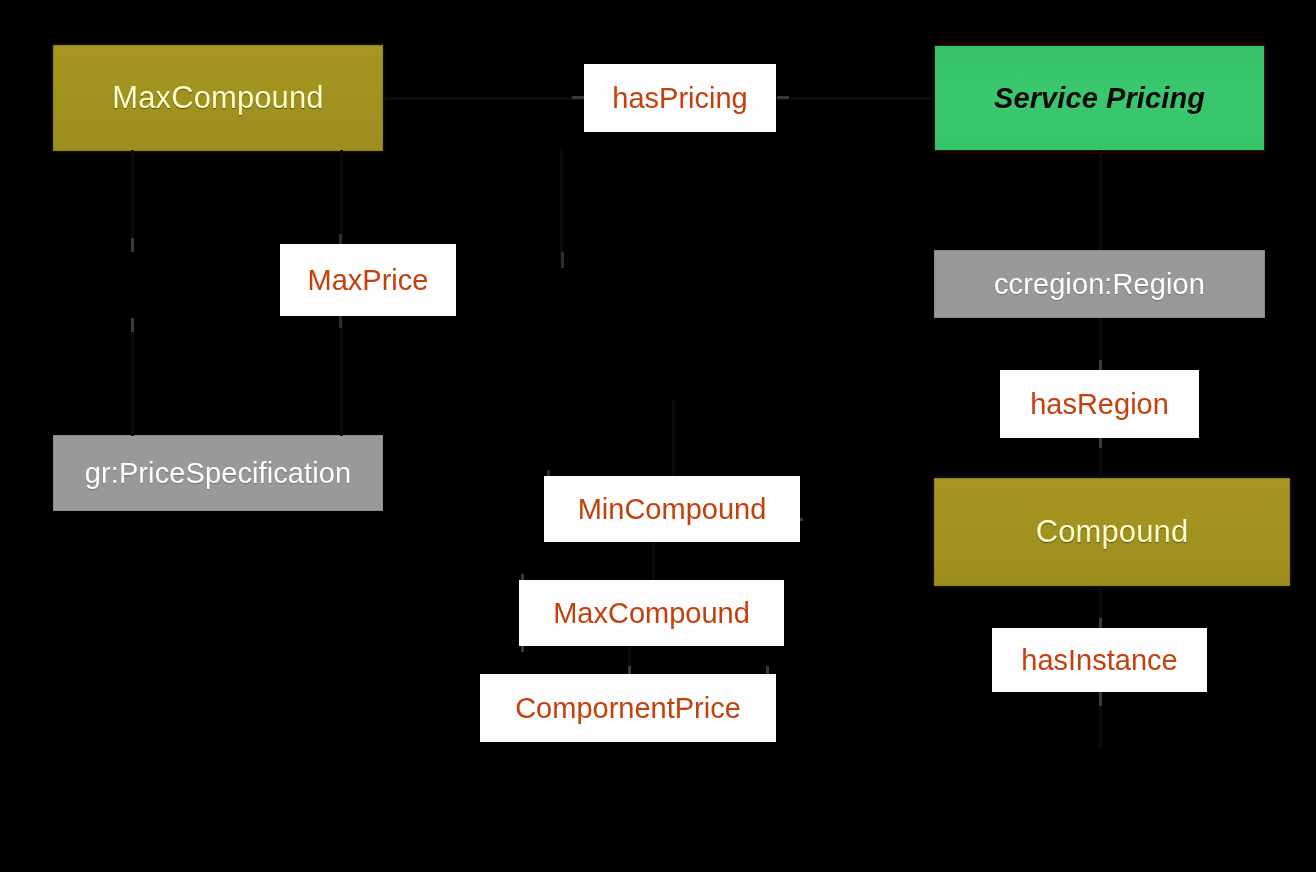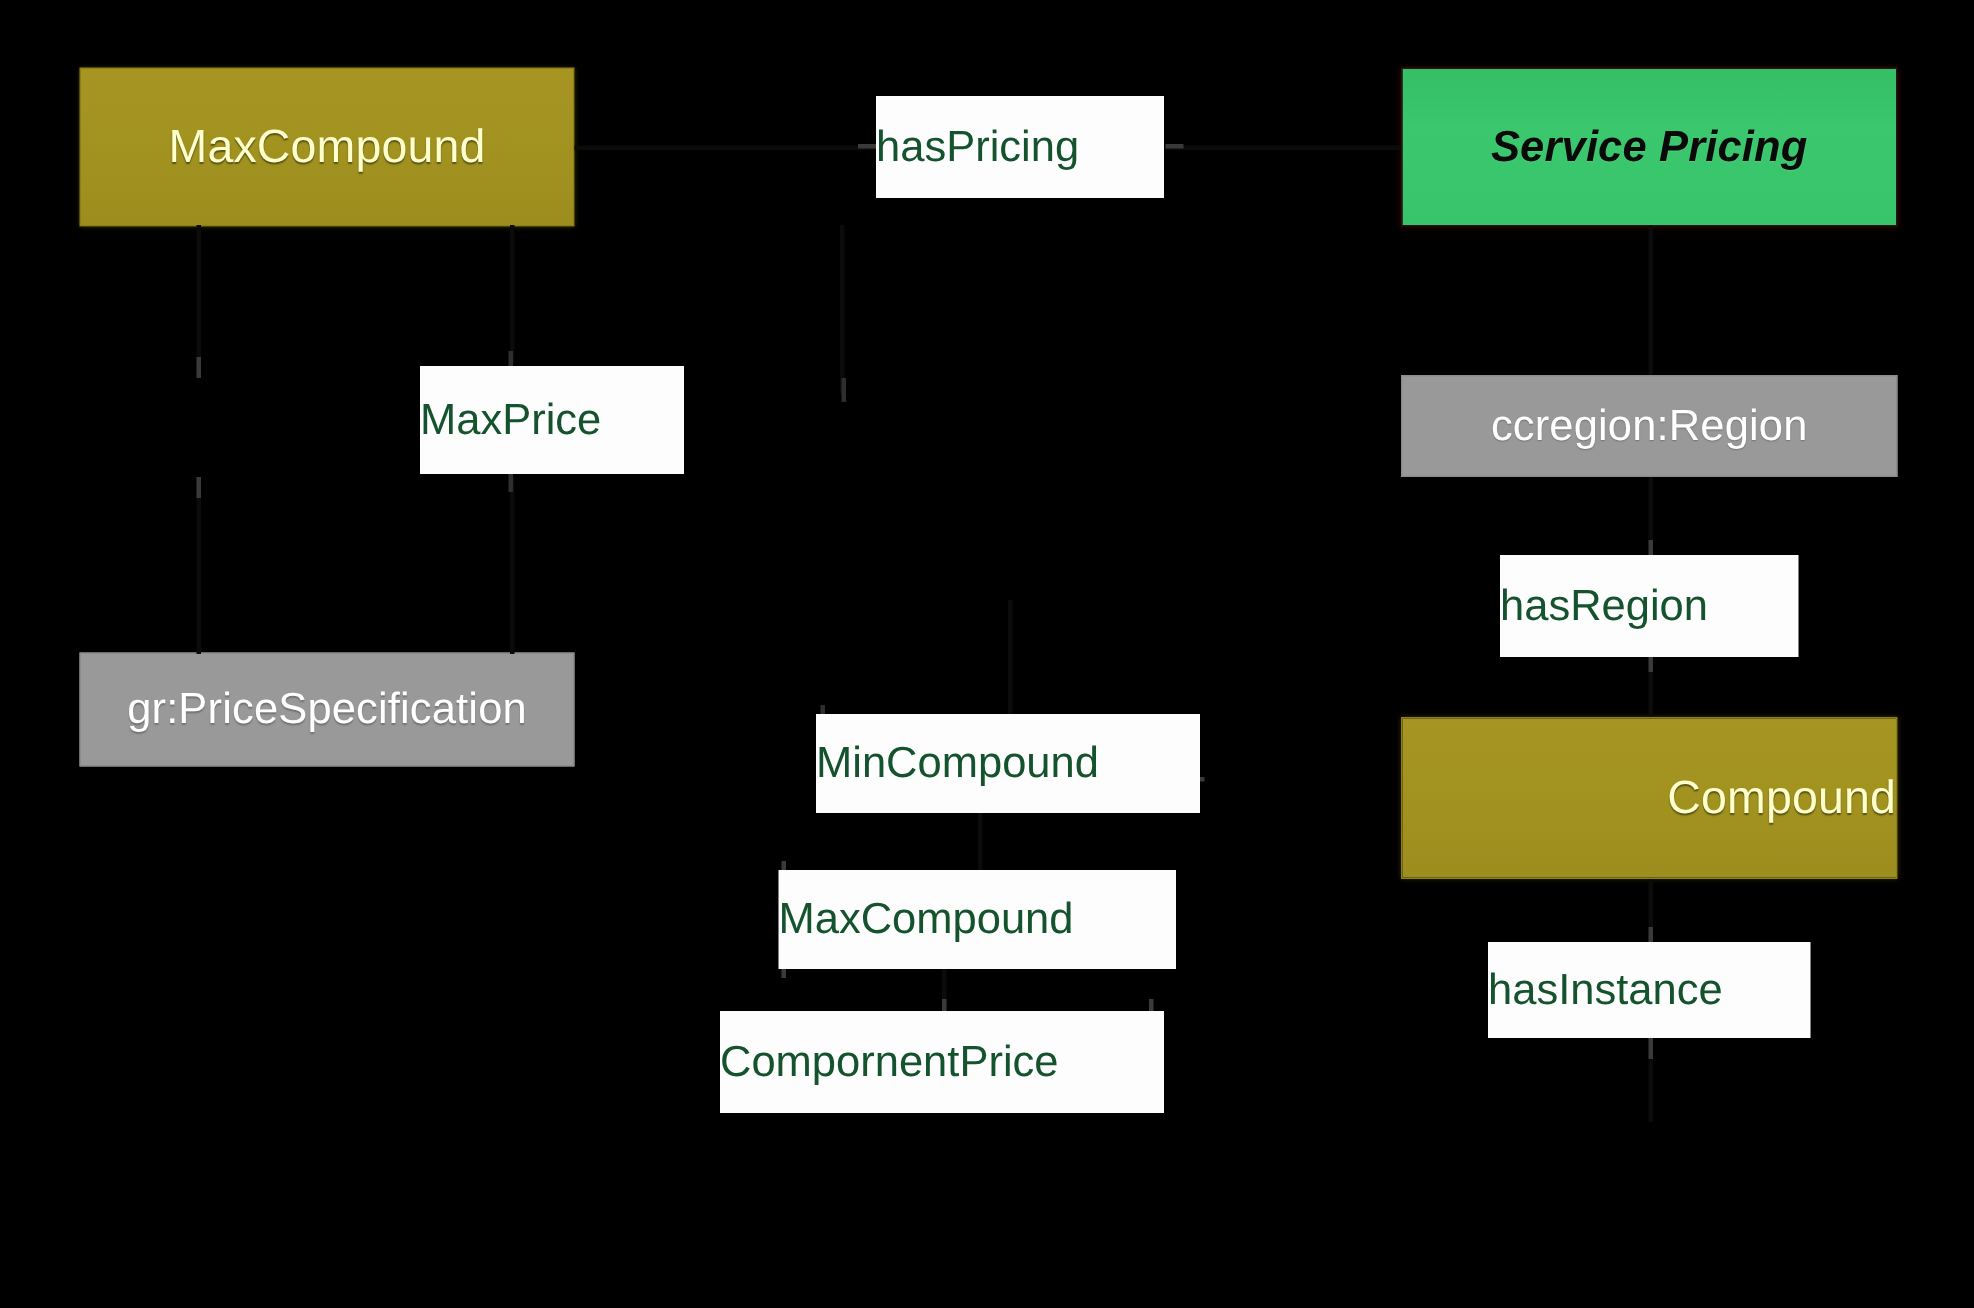--- a/index.html
+++ b/index.html
@@ -58,23 +58,23 @@
     text-shadow: 0 1px 1px rgba(0,0,0,0.25);
     justify-content: center;
   }
 
   
   .edge-label {
     position: absolute;
     box-sizing: border-box;
     display: flex;
     align-items: center;
-    justify-content: flex-start;
+    justify-content: center;
     background: #fdfdfd;
-    color: #14532d;
+    color: #c2410c;
     font-size: 29px;
     white-space: nowrap;
     text-align: center;
     z-index: 6;
   }
 
   
   .edge-line {
     position: absolute;
     background: #0b0b0c;
@@ -159,21 +159,21 @@
   </div>
 
   <div class="node node-external" style="left:53px; top:435px; width:330px; height:76px;">
     <span>gr:PriceSpecification</span>
   </div>
 
   <div class="node node-external" style="left:934px; top:250px; width:331px; height:68px;">
     <span>ccregion:Region</span>
   </div>
 
-  <div class="node node-class" style="left:934px; top:478px; width:331px; height:108px;justify-content:flex-end;">
+  <div class="node node-class" style="left:934px; top:478px; width:356px; height:108px;">
     <span>Compound</span>
   </div>
 
 
   <div class="edge-label" style="left:584px; top:64px; width:192px; height:68px;">
     <span>hasPricing</span>
   </div>
 
 
   <div class="edge-label" style="left:280px; top:244px; width:176px; height:72px;">

